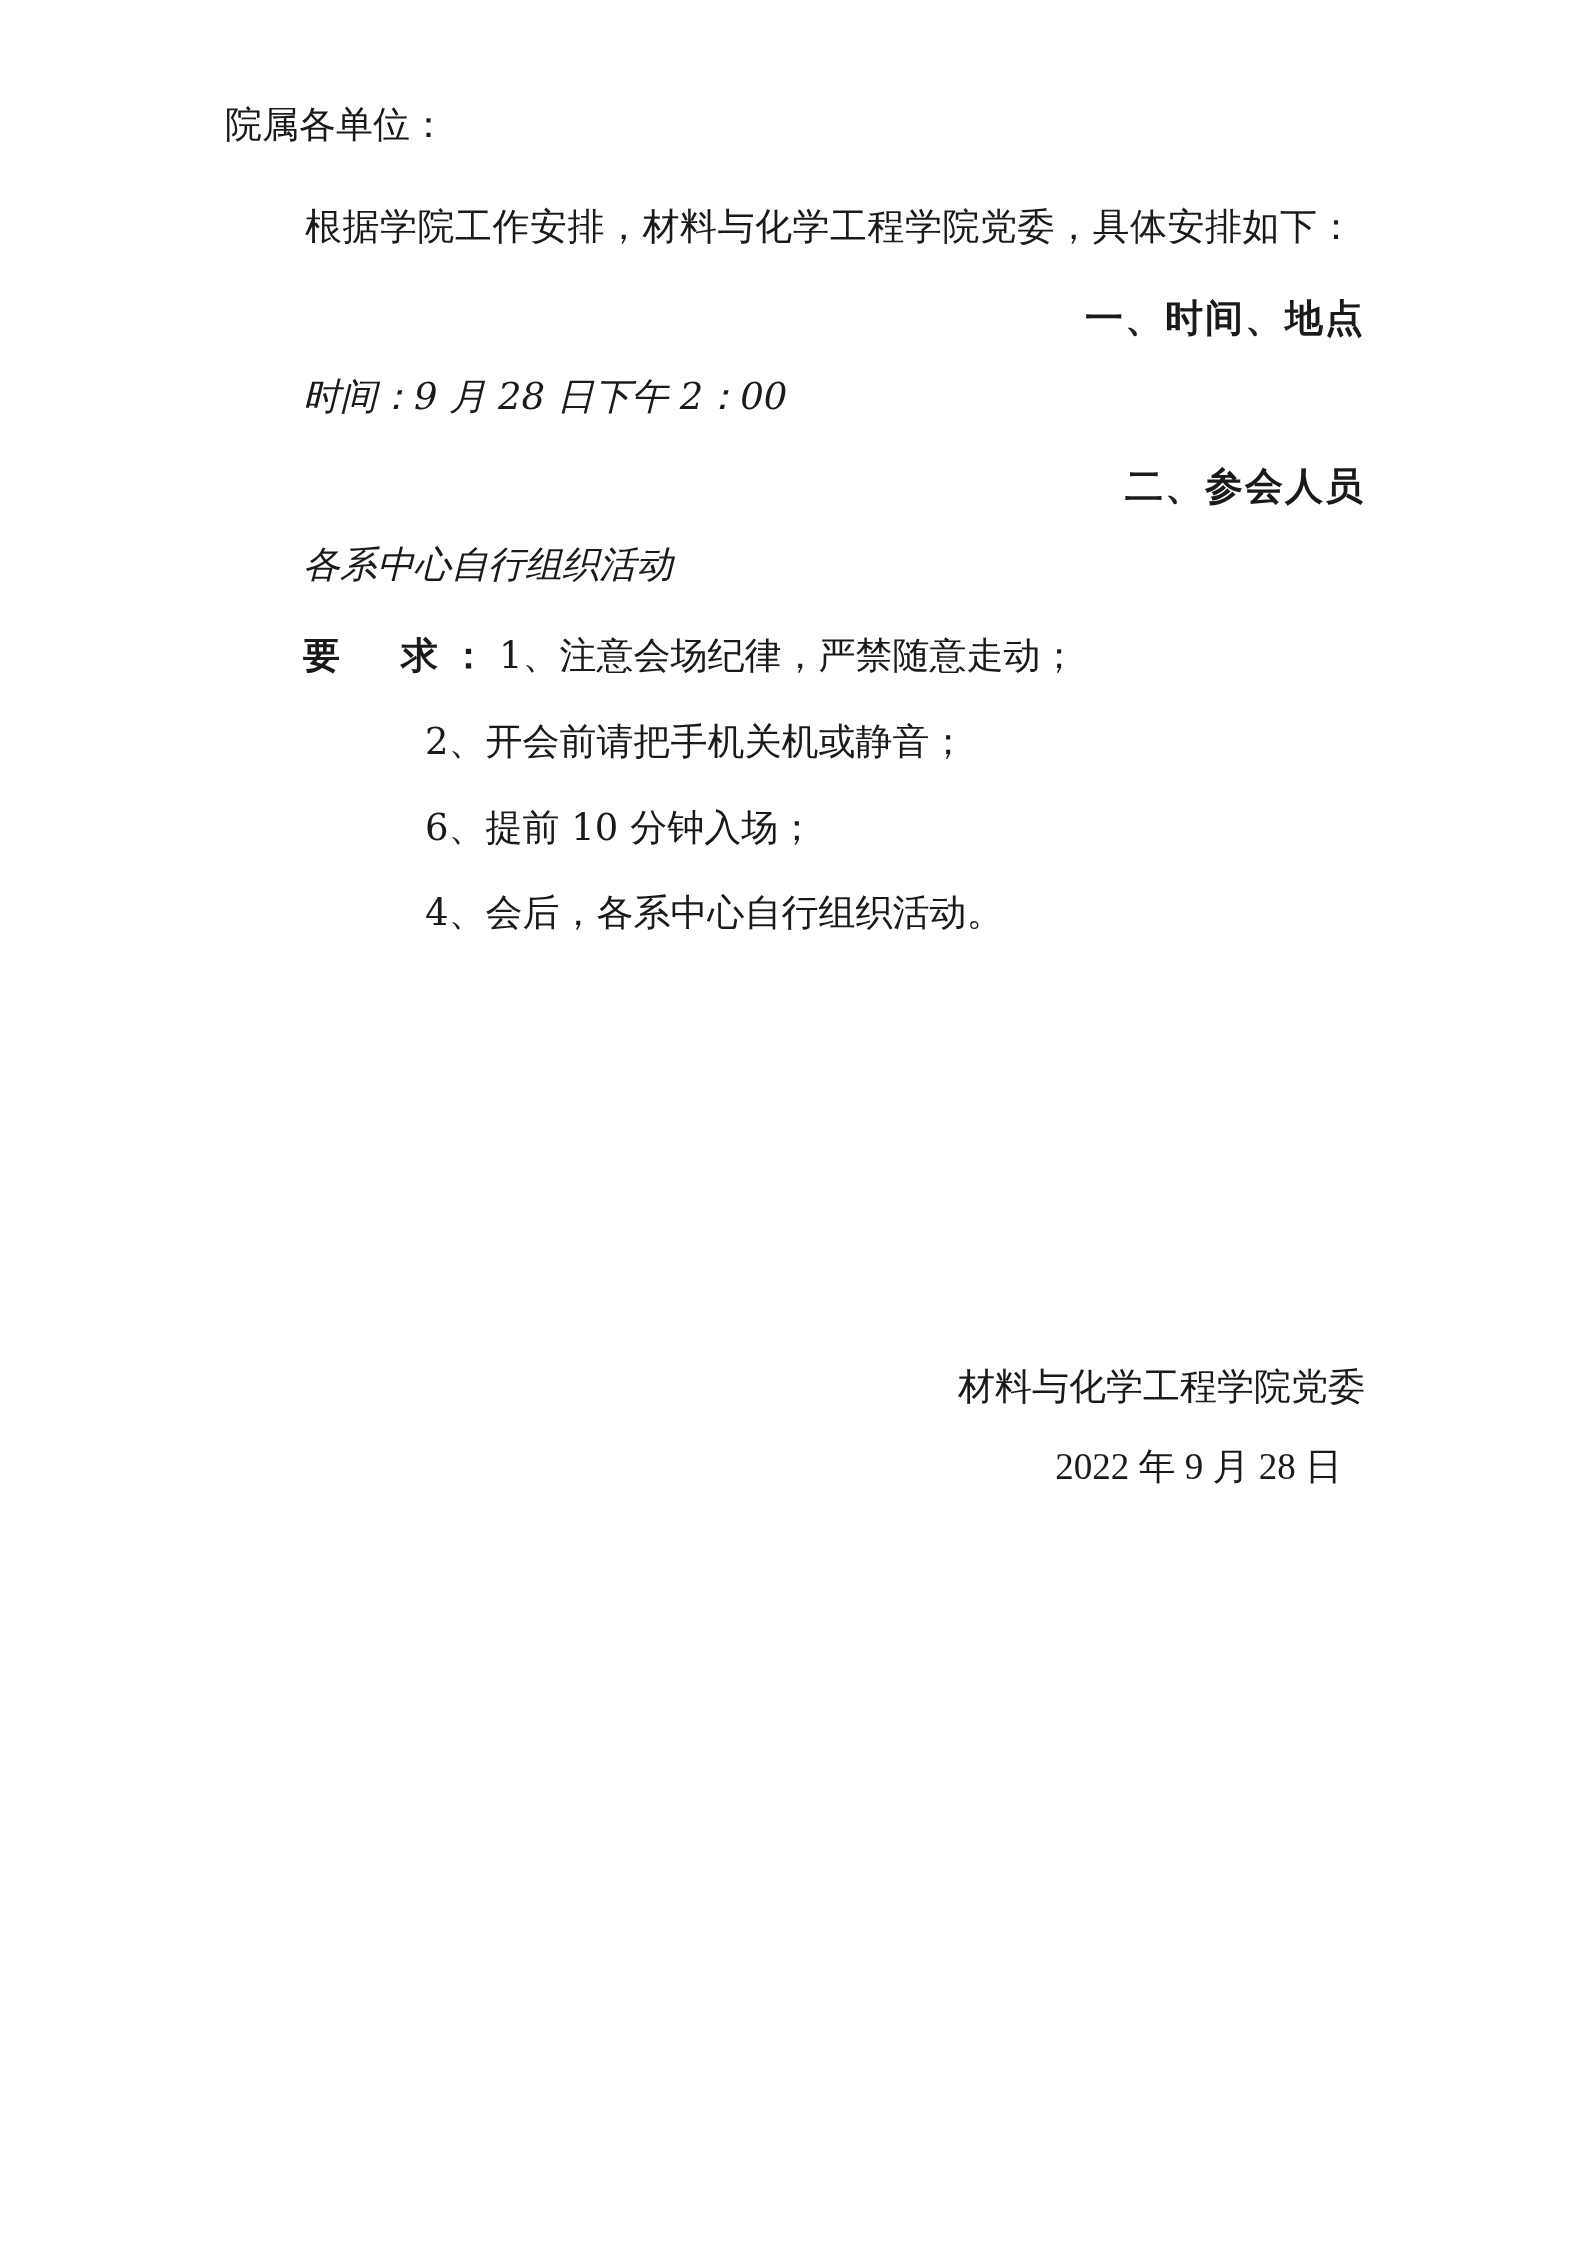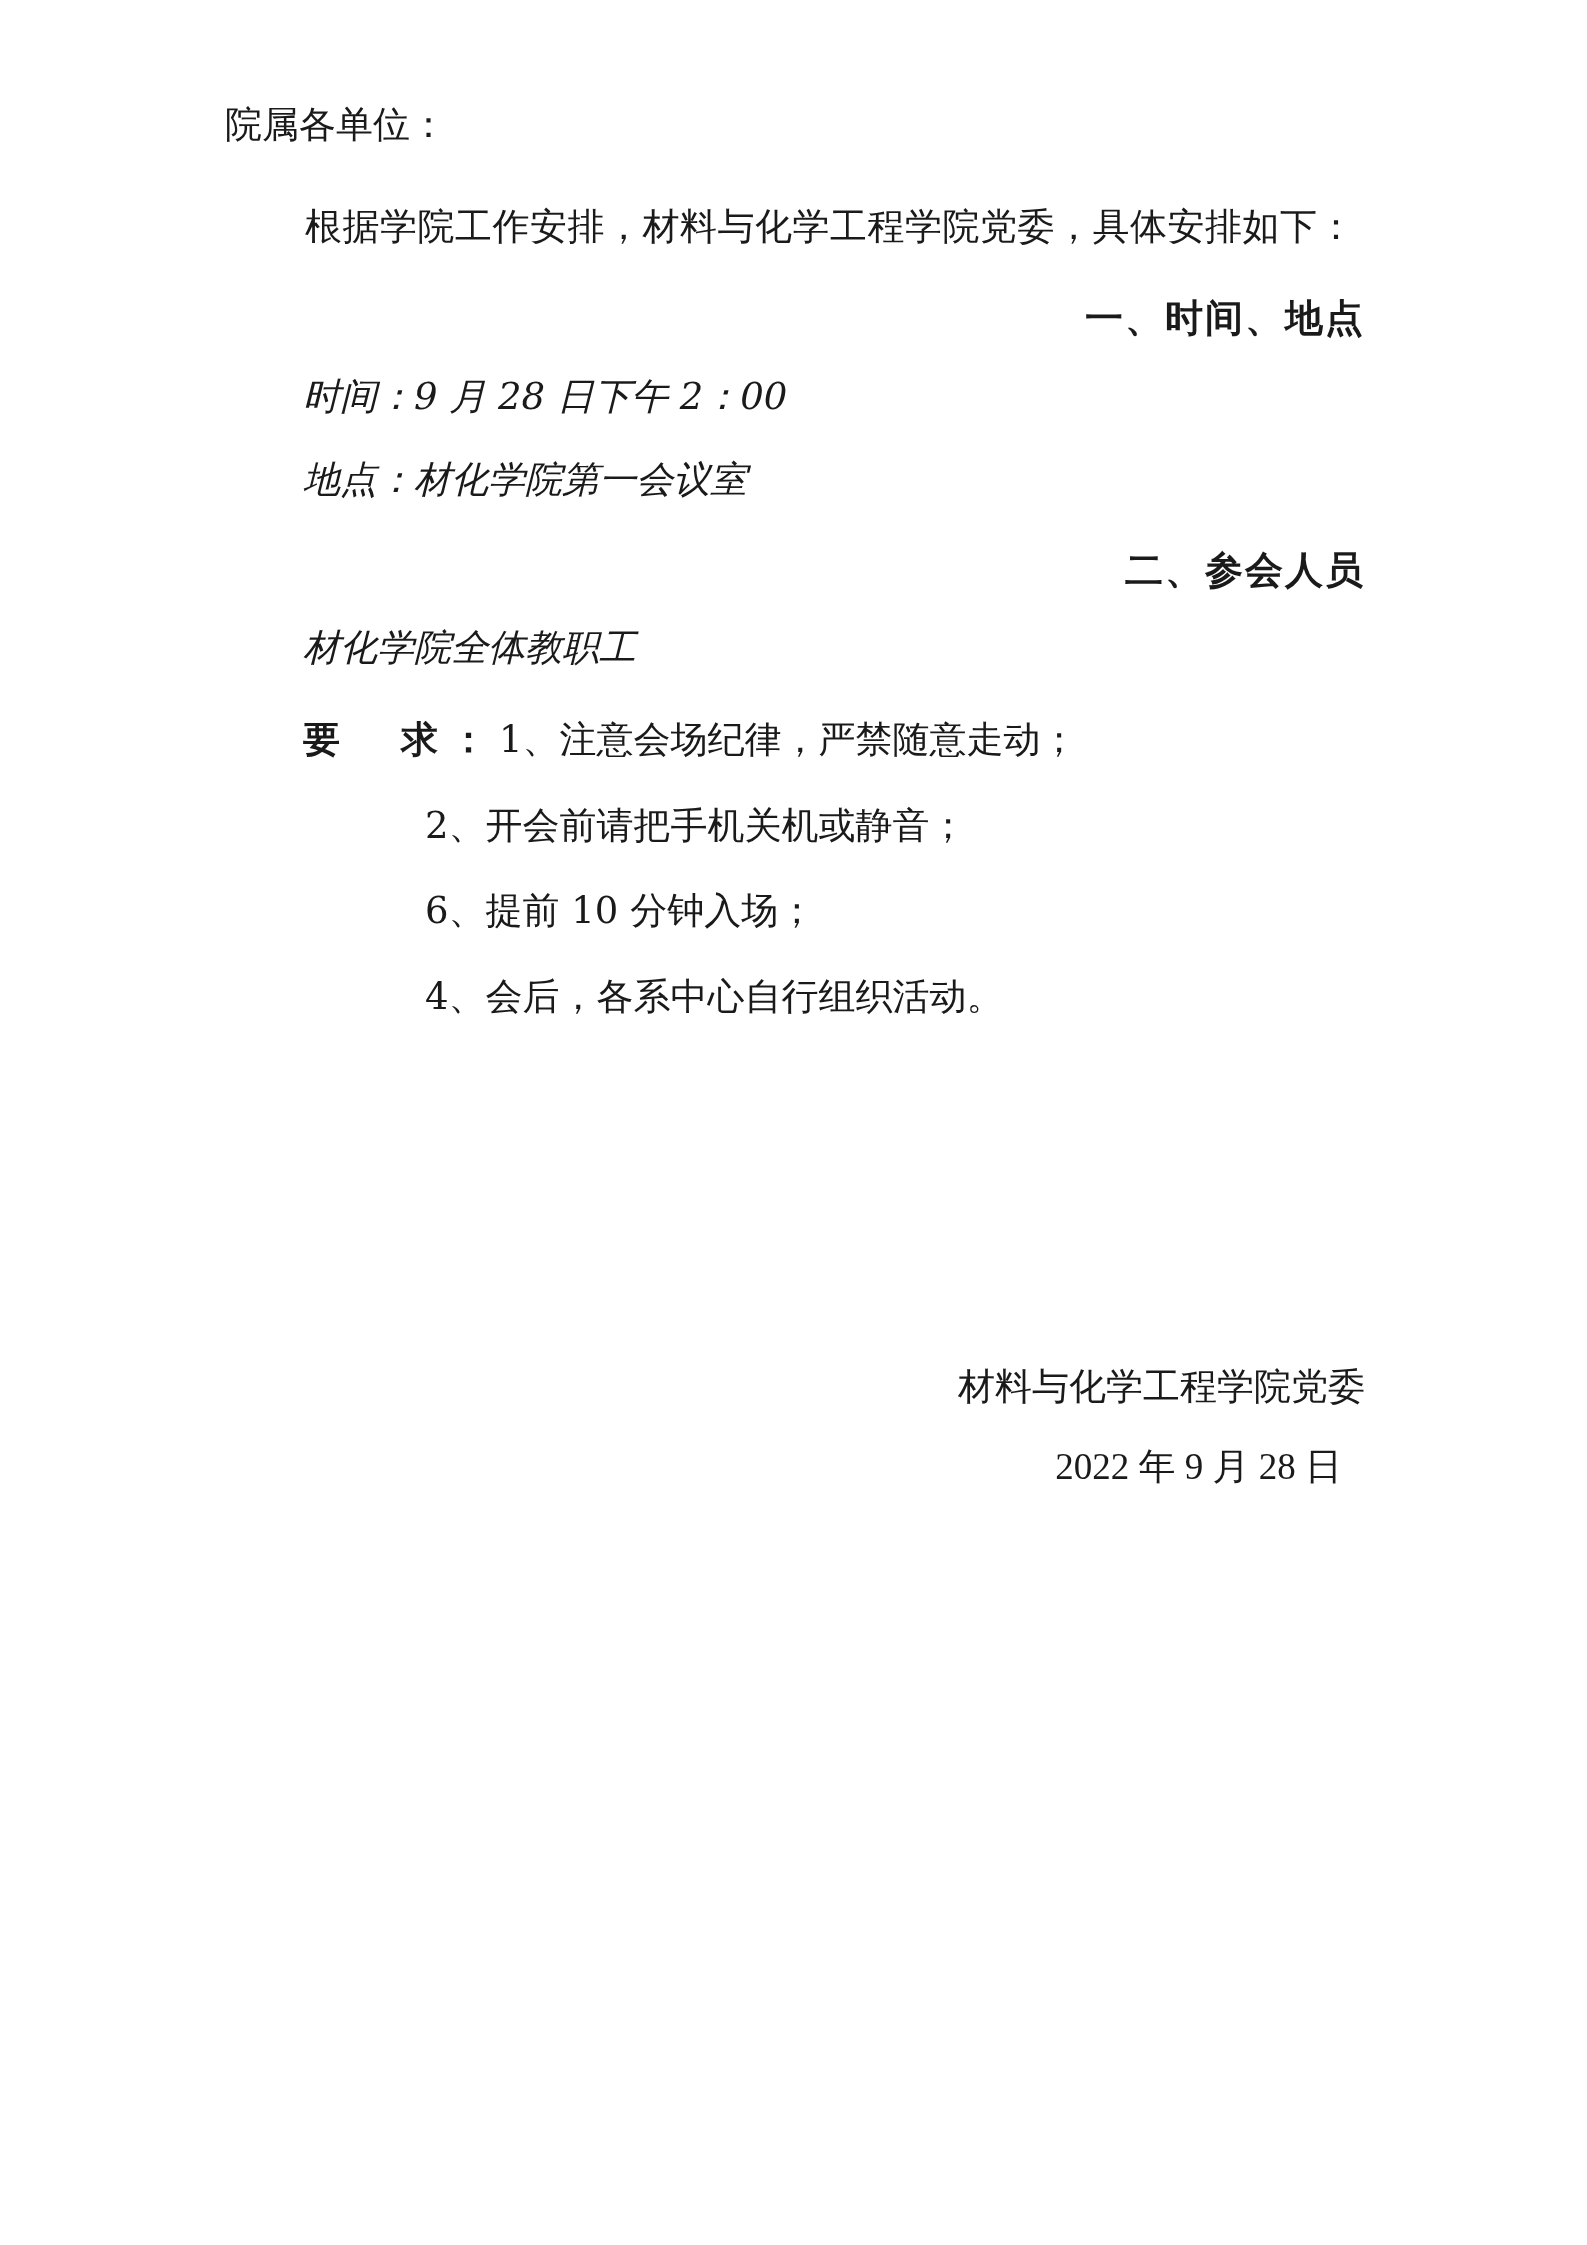--- a/index.html
+++ b/index.html
@@ -108,25 +108,24 @@
   <div class="doc-body">
 
     <p class="addressee">院属各单位：</p>
 
     <p class="para indent">根据学院工作安排，材料与化学工程学院党委，具体安排如下：</p>
 
     <p class="heading">一、时间、地点</p>
 
     <p class="line">时间：9 月 28 日下午 2：00</p>
 
-    <p class="line">地点：材化学院第一会议室</p>
 
     <p class="heading">二、参会人员</p>
 
-    <p class="line">材化学院全体教职工</p>
+    <p class="line">各系中心自行组织活动</p>
 
     <div class="req-block">
       <p class="req-first"><span class="req-label">要　求：</span><span>1、注意会场纪律，严禁随意走动；</span></p>
 
       <p class="req-item">2、开会前请把手机关机或静音；</p>
 
       <p class="req-item">6、提前 10 分钟入场；</p>
 
       <p class="req-item">4、会后，各系中心自行组织活动。</p>
     </div>

